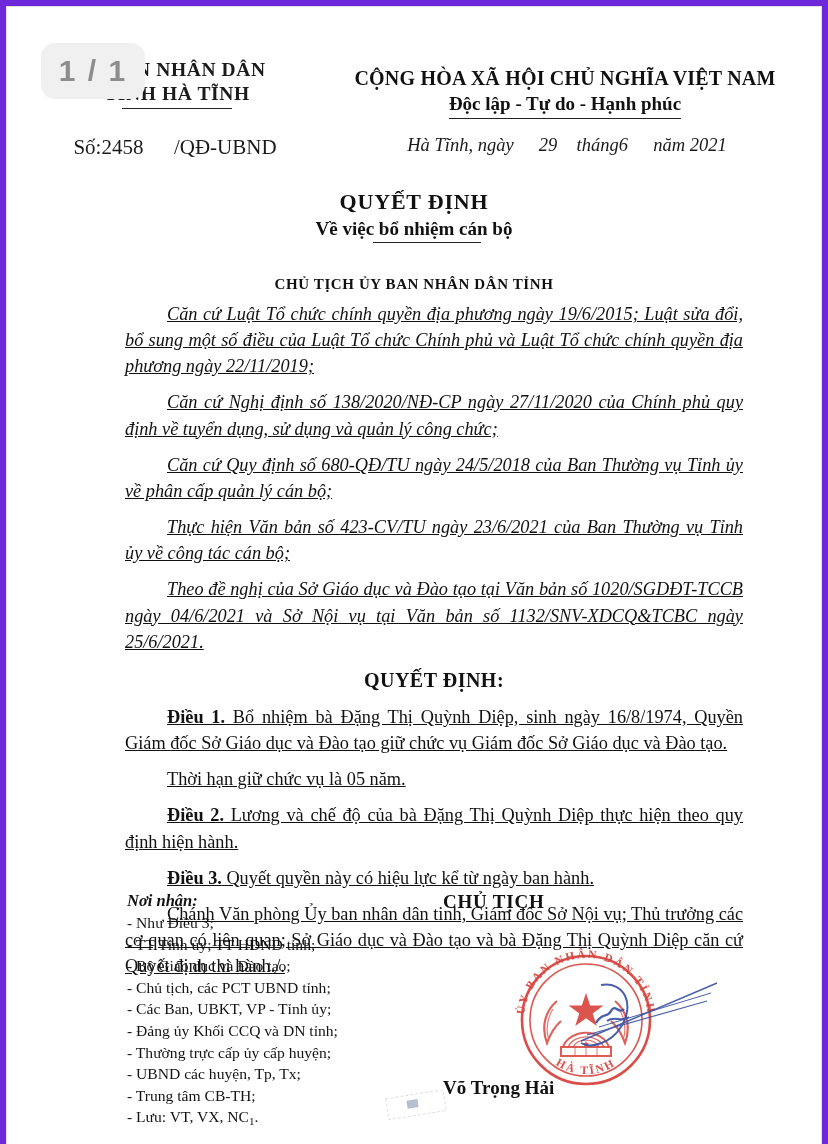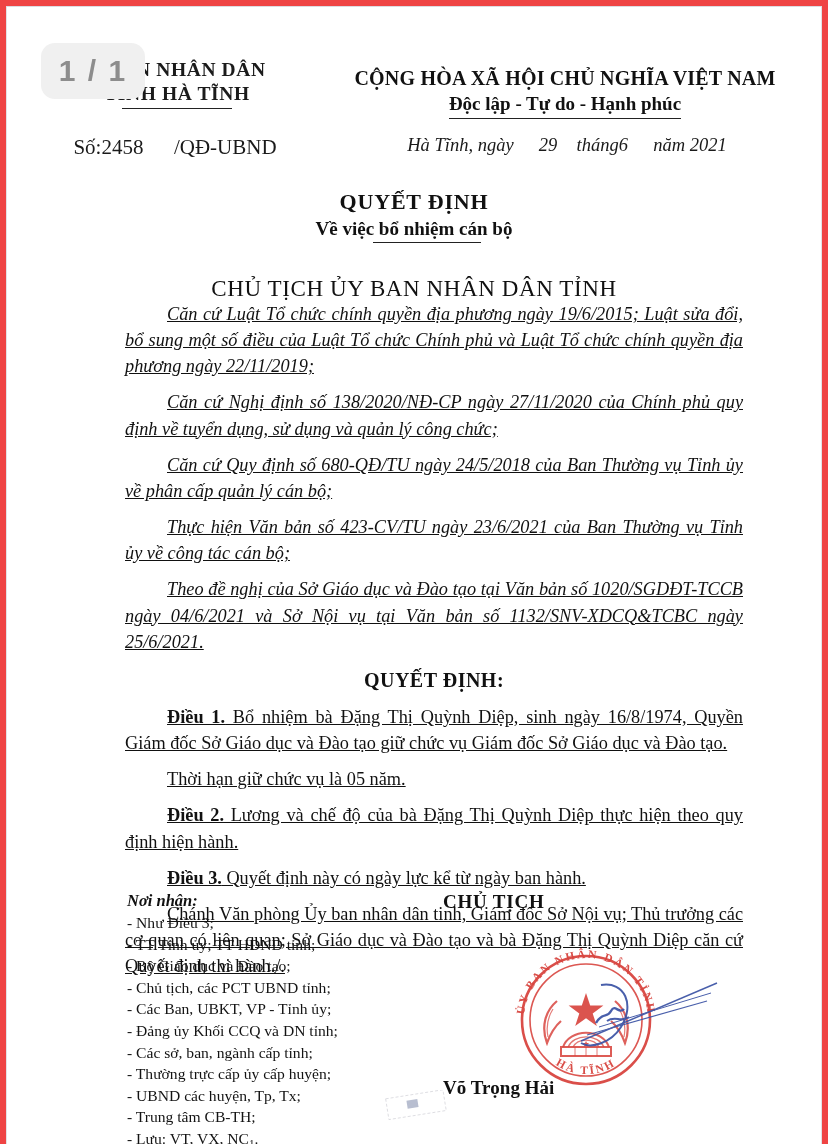--- a/index.html
+++ b/index.html
@@ -10,21 +10,21 @@
   body {
     width: 828px; height: 1144px;
     font-family: "Liberation Serif", "DejaVu Serif", serif;
     position: relative;
     overflow: hidden;
   }
 
   
   #viewer {
     position: absolute; inset: 0;
-    background: #ef4444;
+    background: #6d28d9;
   }
   #page {
     position: absolute;
     left: 6px; top: 6px; right: 6px; bottom: 0px;
     background: #ffffff;
     border-left: 1px solid #e2e2e6;
     border-right: 1px solid #e2e2e6;
     border-top: 1px solid #dcdce1;
     overflow: hidden;
   }
@@ -169,22 +169,22 @@
     position: relative;
   }
   .t-sub::after {
     content: "";
     position: absolute;
     left: 29%; right: 16%;
     bottom: -3px;
     border-bottom: 1.5px solid #222;
   }
   .t-author {
-    font-weight: normal;
-    font-size: 23px;
+    font-weight: bold;
+    font-size: 15px;
     letter-spacing: .6px;
     color: #111;
     margin-top: 36px;
     text-align: center;
   }
 
   
   .body-wrap {
     position: absolute;
     top: 294px;
@@ -343,38 +343,37 @@
         <p class="para">
           <span class="art-label">Điều 1.</span><span> Bổ nhiệm bà Đặng Thị Quỳnh Diệp, sinh ngày 16/8/1974, Quyền Giám đốc Sở Giáo dục và Đào tạo giữ chức vụ Giám đốc Sở Giáo dục và Đào tạo.</span>
         </p>
         <p class="para">
           <span>Thời hạn giữ chức vụ là 05 năm.</span>
         </p>
         <p class="para">
           <span class="art-label">Điều 2.</span><span> Lương và chế độ của bà Đặng Thị Quỳnh Diệp thực hiện theo quy định hiện hành.</span>
         </p>
         <p class="para">
-          <span class="art-label">Điều 3.</span><span> Quyết định này có ngày lực kể từ ngày ban hành.</span>
+          <span class="art-label">Điều 3.</span><span> Quyết quyền này có hiệu lực kể từ ngày ban hành.</span>
         </p>
         <p class="para">
           <span>Chánh Văn phòng Ủy ban nhân dân tinh, Giám đốc Sở Nội vụ; Thủ trưởng các cơ quan có liên quan; Sở Giáo dục và Đào tạo và bà Đặng Thị Quỳnh Diệp căn cứ Quyết định thi hành./.</span>
         </p>
       </div>
 
       <div class="footer">
 
         <div class="recipients">
           <div class="recip-title">Nơi nhận:</div>
           <div class="recip-item">- Như Điều 3;</div>
           <div class="recip-item">- TT Tỉnh ủy; TT HĐND tỉnh;</div>
           <div class="recip-item">- Bộ Giáo dục và Đào tạo;</div>
           <div class="recip-item">- Chủ tịch, các PCT UBND tỉnh;</div>
           <div class="recip-item">- Các Ban, UBKT, VP - Tỉnh ủy;</div>
           <div class="recip-item">- Đảng ủy Khối CCQ và DN tỉnh;</div>
-          <div class="recip-item">- Các sở, ban, ngành cấp tỉnh;</div>
           <div class="recip-item">- Thường trực cấp ủy cấp huyện;</div>
           <div class="recip-item">- UBND các huyện, Tp, Tx;</div>
           <div class="recip-item">- Trung tâm CB-TH;</div>
           <div class="recip-item">
             <span>- Lưu: VT, VX, NC</span><sub>1</sub><span>.</span>
           </div>
 
           <svg class="mini-stamp" viewBox="0 0 64 30">
             <g transform="rotate(-9 32 15)" fill="none" stroke="#b9b9c2" stroke-width="0.8" stroke-dasharray="3 2">
               <rect x="2" y="4" width="58" height="21"></rect>

